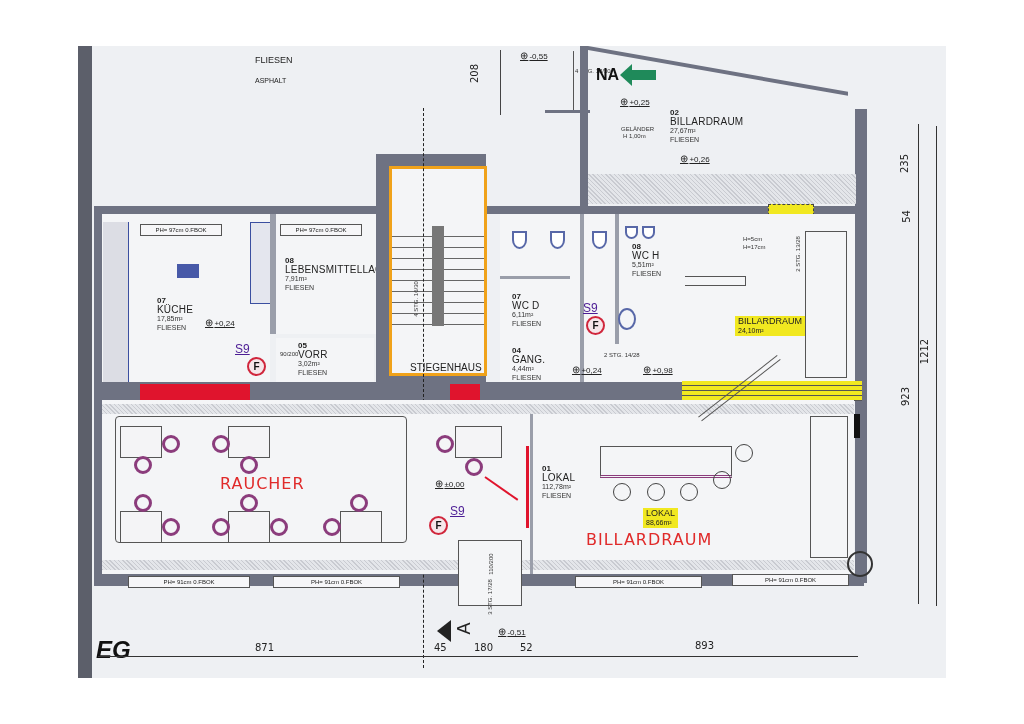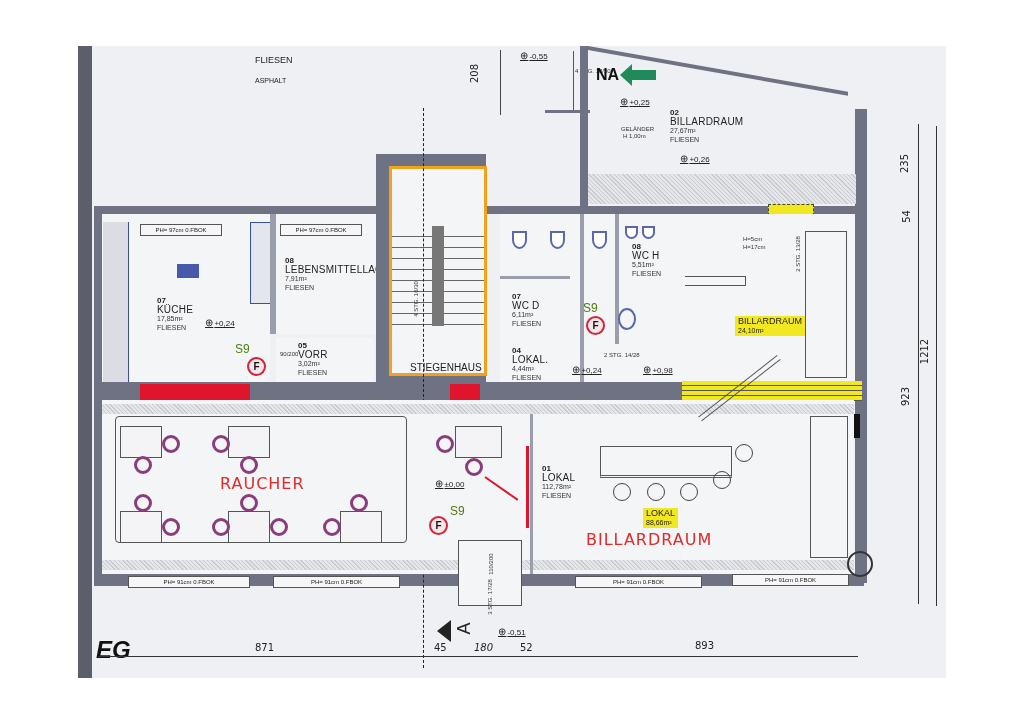--- a/index.html
+++ b/index.html
@@ -11,21 +11,21 @@
   .room{position:absolute;background:#f4f5f7;}
   .lbl{position:absolute;font-size:8px;color:#222;line-height:9px;white-space:nowrap;}
   .num{font-weight:bold;font-size:8px;display:block;}
   .rname{font-size:10px;display:block;letter-spacing:0.2px;}
   .small{font-size:7px;display:block;color:#333;}
   .tiny{position:absolute;font-size:6px;color:#333;white-space:nowrap;}
   .red{position:absolute;background:#e0142d;}
   .yellow{position:absolute;background:#f1e820;}
   .hatch{position:absolute;background:repeating-linear-gradient(45deg,#c9cbd1 0 1px,#e4e6ea 1px 3px);}
   .fcircle{position:absolute;width:15px;height:15px;border:2px solid #d0263c;border-radius:50%;background:#f6e6ea;font-weight:bold;font-size:10px;line-height:15px;text-align:center;color:#111;}
-  .s9{position:absolute;font-size:12px;color:#4d7c0f;}
+  .s9{position:absolute;font-size:12px;color:#4c1d95;text-decoration:underline;}
   .table{position:absolute;width:40px;height:30px;border:1px solid #555;background:#f4f4f6;}
   .chair{position:absolute;width:12px;height:12px;border:3px solid #8b3c7c;border-radius:50%;}
   .hand{position:absolute;color:#e02a2a;font-family:"DejaVu Sans",sans-serif;font-size:16px;letter-spacing:1px;}
   .dim{position:absolute;font-family:"DejaVu Sans",sans-serif;font-size:10px;color:#222;}
   .dimline{position:absolute;background:#333;}
   .elev{position:absolute;font-size:8px;color:#222;text-decoration:underline;}
   .elev:before{content:"⊕";font-size:10px;margin-right:1px;}
   .window{position:absolute;height:10px;border:1px solid #555;background:#f6f6f8;font-size:6px;text-align:center;line-height:10px;color:#222;}
   .toilet{position:absolute;width:11px;height:14px;border:2px solid #5868a8;border-radius:0 0 50% 50%;background:#fff;}
   .stair{position:absolute;border-top:1px solid #666;}
@@ -130,21 +130,21 @@
   <div class="wall-l" style="left:535px;top:168px;width:4px;height:130px;"></div>
 
   <div class="lbl" style="left:432px;top:246px;">
     <span class="num">07</span>
     <span class="rname">WC D</span>
     <span class="small">6,11m²</span>
     <span class="small">FLIESEN</span>
   </div>
   <div class="lbl" style="left:432px;top:300px;">
     <span class="num">04</span>
-    <span class="rname">LOKAL.</span>
+    <span class="rname">GANG.</span>
     <span class="small">4,44m²</span>
     <span class="small">FLIESEN</span>
   </div>
   <div class="lbl" style="left:552px;top:196px;">
     <span class="num">08</span>
     <span class="rname">WC H</span>
     <span class="small">5,51m²</span>
     <span class="small">FLIESEN</span>
   </div>
   <div class="s9" style="left:503px;top:255px;">S9</div>
@@ -240,21 +240,21 @@
   <div class="window" style="left:48px;top:530px;width:120px;">PH= 91cm 0.FBOK</div>
   <div class="window" style="left:193px;top:530px;width:125px;">PH= 91cm 0.FBOK</div>
   <div class="window" style="left:495px;top:530px;width:125px;">PH= 91cm 0.FBOK</div>
   <div class="window" style="left:652px;top:528px;width:115px;">PH= 91cm 0.FBOK</div>
 
   <div class="abs" style="left:16px;top:590px;font-size:24px;font-weight:bold;font-style:italic;color:#111;">EG</div>
 
   <div class="dimline" style="left:18px;top:610px;width:760px;height:1px;"></div>
   <div class="dim" style="left:175px;top:596px;">871</div>
   <div class="dim" style="left:354px;top:596px;">45</div>
-  <div class="dim" style="left:394px;top:596px;font-style:italic;">180</div>
+  <div class="dim" style="left:394px;top:596px;">180</div>
   <div class="dim" style="left:440px;top:596px;">52</div>
   <div class="dim" style="left:615px;top:594px;">893</div>
 
   <div class="dimline" style="left:838px;top:78px;width:1px;height:480px;"></div>
   <div class="dimline" style="left:856px;top:80px;width:1px;height:480px;"></div>
   <div class="dim" style="left:815px;top:112px;transform:rotate(-90deg);">235</div>
   <div class="dim" style="left:820px;top:165px;transform:rotate(-90deg);">54</div>
   <div class="dim" style="left:816px;top:345px;transform:rotate(-90deg);">923</div>
   <div class="dim" style="left:832px;top:300px;transform:rotate(-90deg);">1212</div>
 </div>

